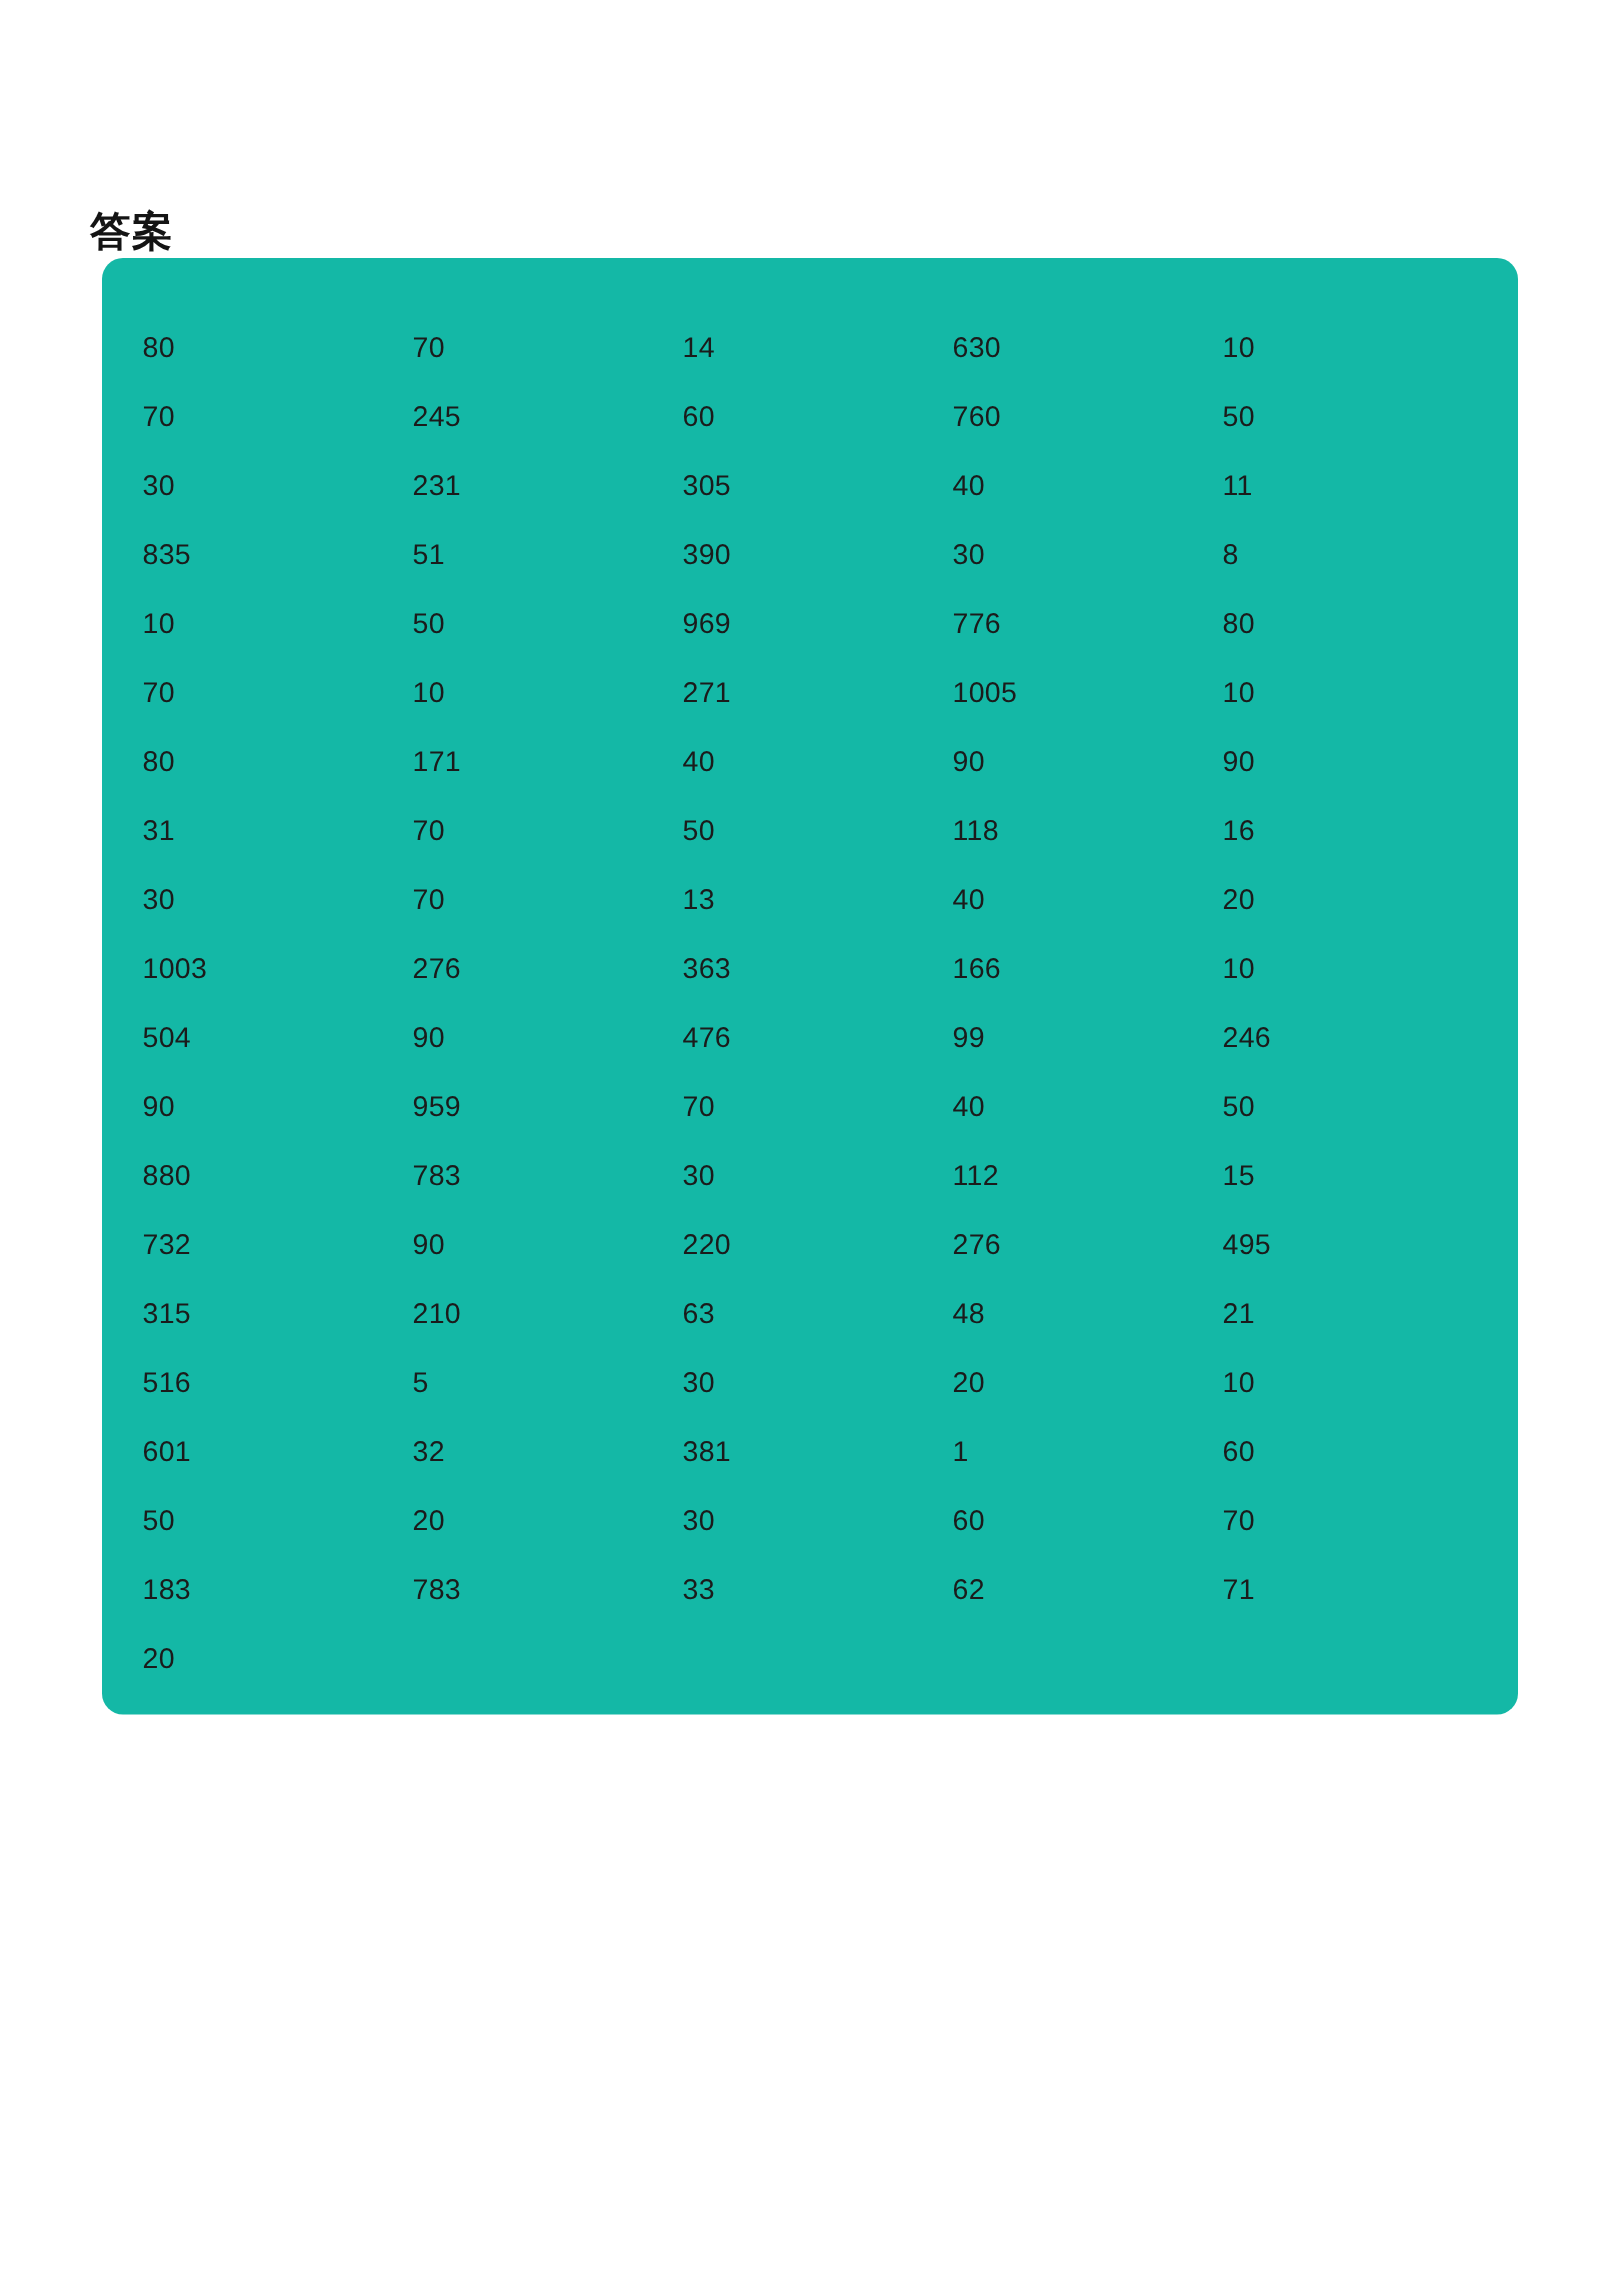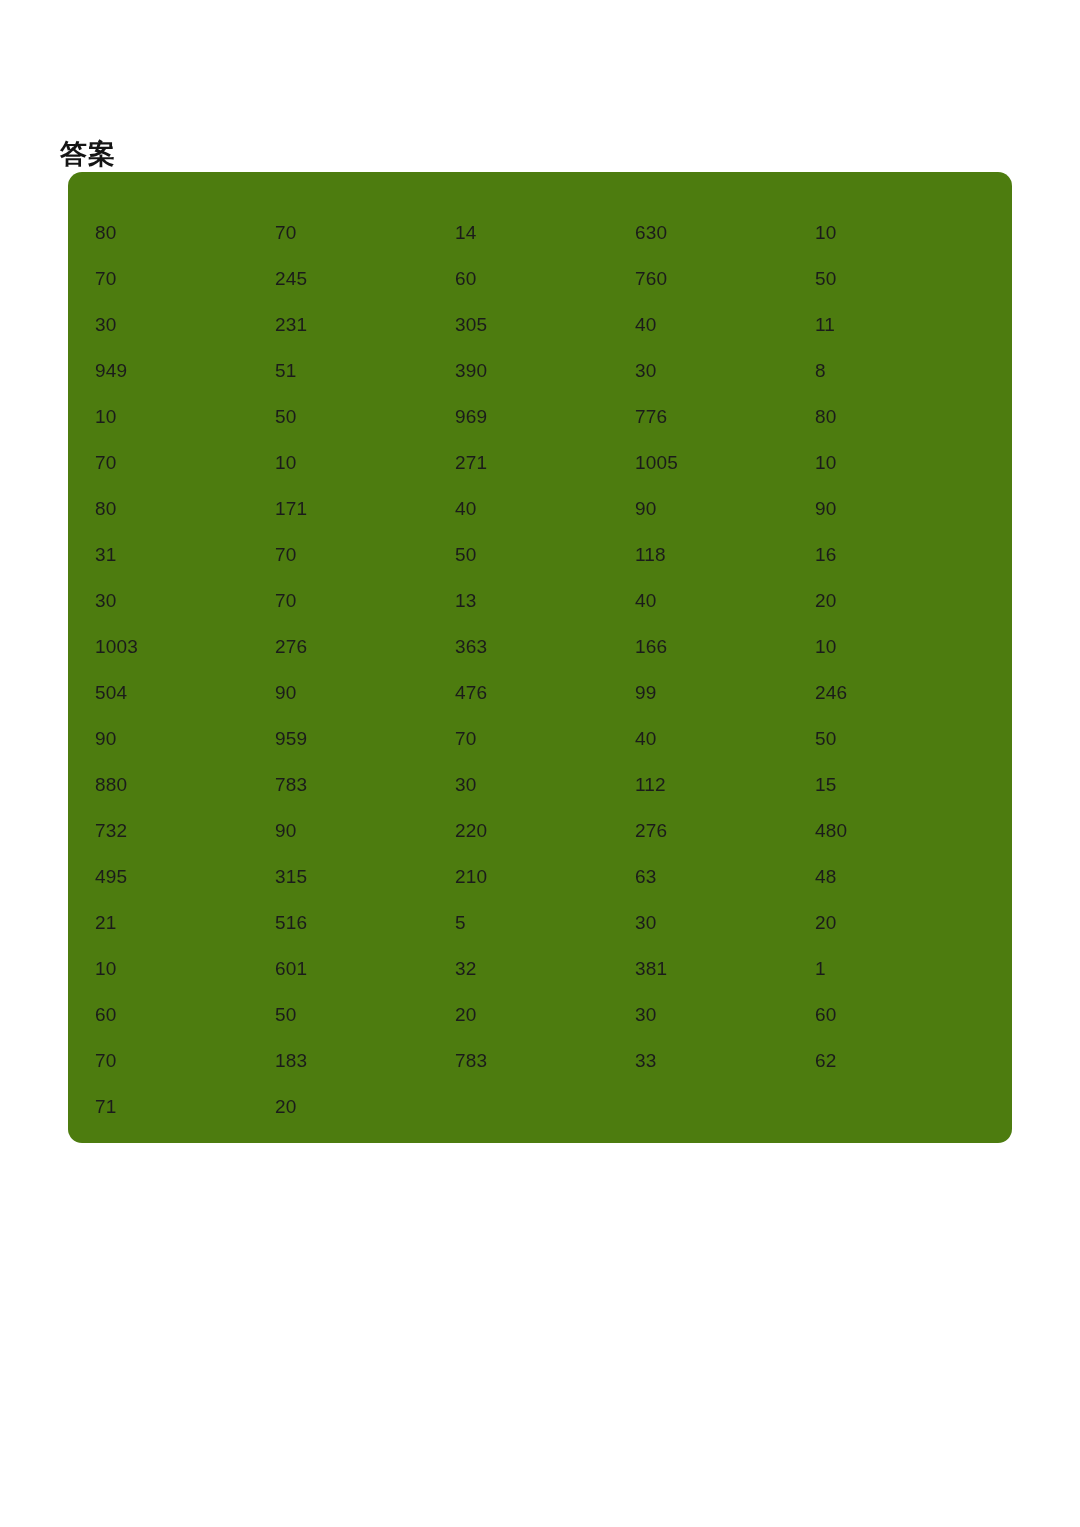--- a/index.html
+++ b/index.html
@@ -31,21 +31,21 @@
     color: #141414;
     line-height: 1;
     margin-top: 31px;
   }
   .answer-panel {
     position: absolute;
     left: 68px;
     top: 172px;
     width: 944px;
     height: 971px;
-    background: #4d7c0f;
+    background: #14b8a6;
     border-radius: 14px;
     box-sizing: border-box;
     padding: 30px 0 0 0;
   }
   .answer-grid {
     display: grid;
     grid-template-columns: repeat(5, 180px);
     grid-auto-rows: 46px;
     align-content: start;
     padding-left: 27px;
@@ -76,21 +76,21 @@
         <div class="answer-cell">70</div>
         <div class="answer-cell">245</div>
         <div class="answer-cell">60</div>
         <div class="answer-cell">760</div>
         <div class="answer-cell">50</div>
         <div class="answer-cell">30</div>
         <div class="answer-cell">231</div>
         <div class="answer-cell">305</div>
         <div class="answer-cell">40</div>
         <div class="answer-cell">11</div>
-        <div class="answer-cell">949</div>
+        <div class="answer-cell">835</div>
         <div class="answer-cell">51</div>
         <div class="answer-cell">390</div>
         <div class="answer-cell">30</div>
         <div class="answer-cell">8</div>
         <div class="answer-cell">10</div>
         <div class="answer-cell">50</div>
         <div class="answer-cell">969</div>
         <div class="answer-cell">776</div>
         <div class="answer-cell">80</div>
         <div class="answer-cell">70</div>
@@ -130,21 +130,20 @@
         <div class="answer-cell">50</div>
         <div class="answer-cell">880</div>
         <div class="answer-cell">783</div>
         <div class="answer-cell">30</div>
         <div class="answer-cell">112</div>
         <div class="answer-cell">15</div>
         <div class="answer-cell">732</div>
         <div class="answer-cell">90</div>
         <div class="answer-cell">220</div>
         <div class="answer-cell">276</div>
-        <div class="answer-cell">480</div>
         <div class="answer-cell">495</div>
         <div class="answer-cell">315</div>
         <div class="answer-cell">210</div>
         <div class="answer-cell">63</div>
         <div class="answer-cell">48</div>
         <div class="answer-cell">21</div>
         <div class="answer-cell">516</div>
         <div class="answer-cell">5</div>
         <div class="answer-cell">30</div>
         <div class="answer-cell">20</div>

